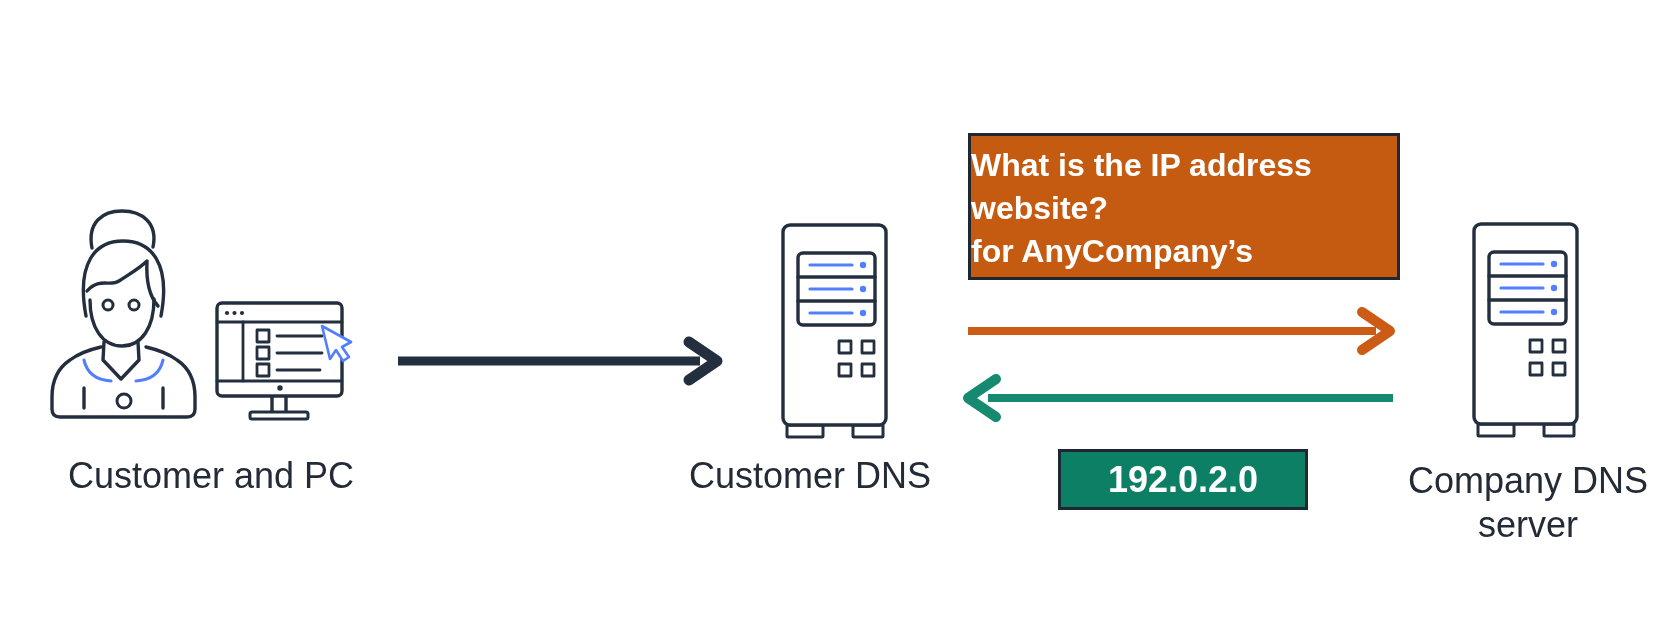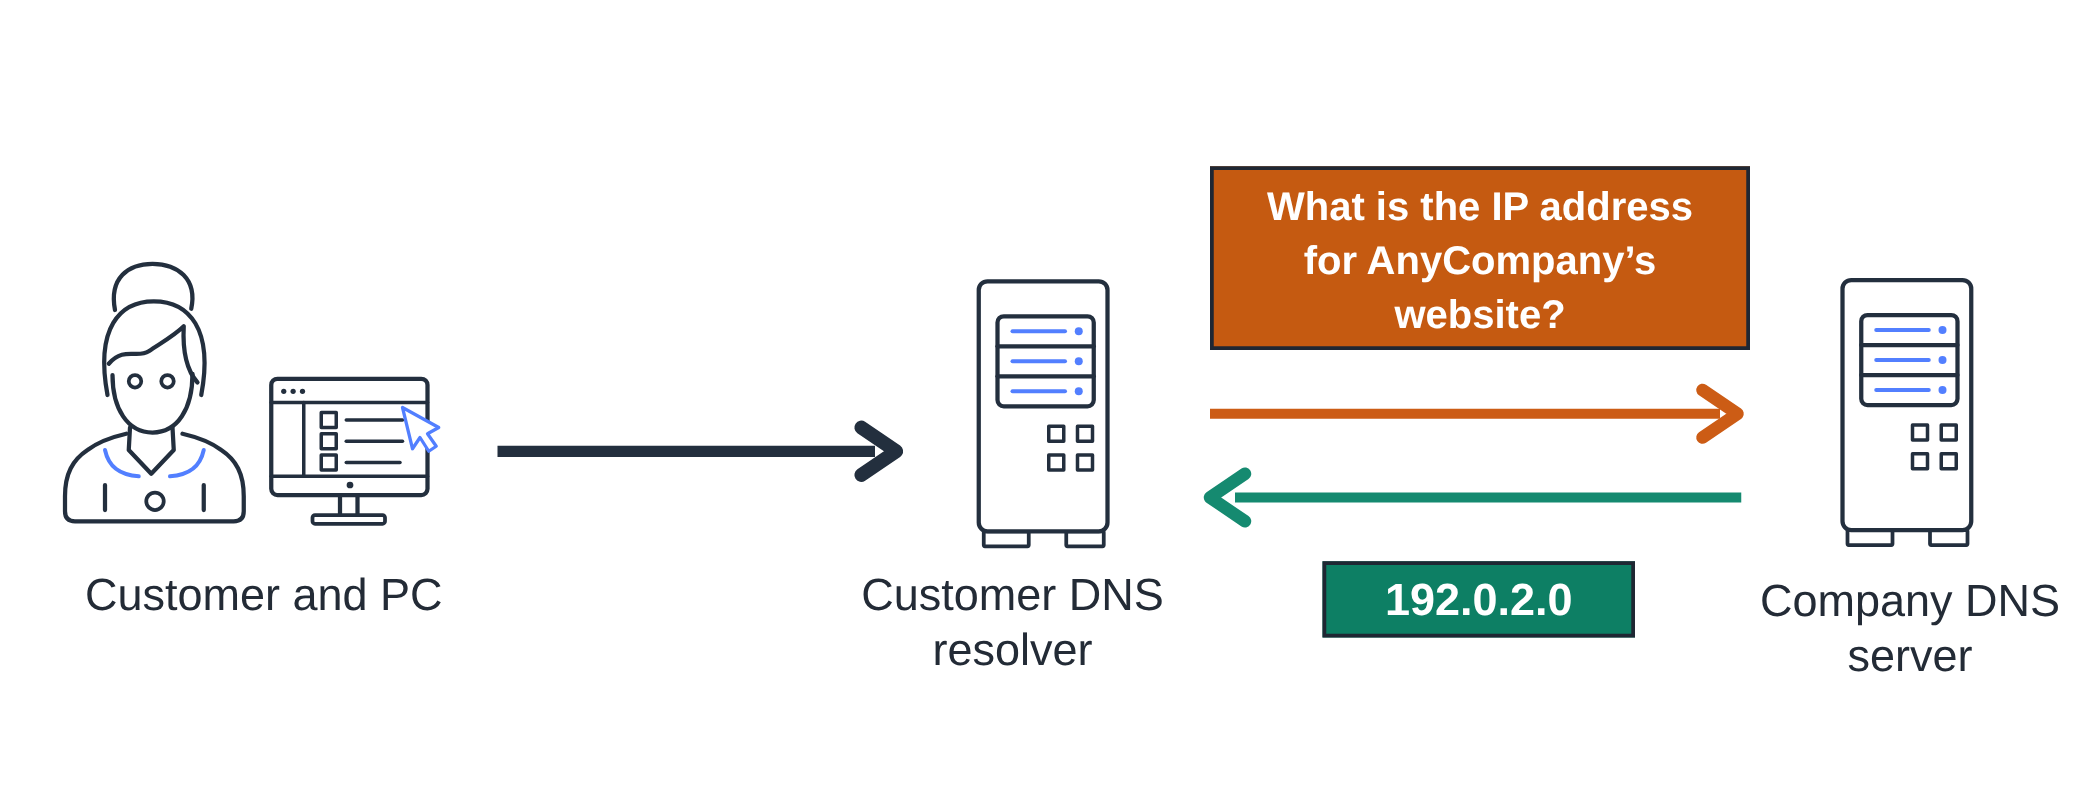--- a/index.html
+++ b/index.html
@@ -30,21 +30,21 @@
   
   .node-label{
     position:absolute;width:500px;text-align:center;
     color:#232B36;font-size:36px;line-height:44px;letter-spacing:0;
   }
 
   
   .question-box{
     position:absolute;left:968px;top:133px;width:432px;height:147px;
     box-sizing:border-box;border:3px solid #1F2733;background:#C55A11;
-    display:flex;flex-direction:column;align-items:center;justify-content:center;
+    display:flex;flex-direction:column;align-items:flex-start;justify-content:center;
     color:#FFFFFF;font-weight:bold;font-size:32px;line-height:43px;padding-top:4px;
   }
   .answer-box{
     position:absolute;left:1058px;top:449px;width:250px;height:61px;
     box-sizing:border-box;border:3px solid #1F2733;background:#0D7F64;
     display:flex;align-items:center;justify-content:center;
     color:#FFFFFF;font-weight:bold;font-size:36px;
   }
 </style>
 </head>
@@ -130,31 +130,30 @@
 
     <use href="#server-def" x="1474" y="224"></use>
   </svg>
 
   <div class="node-label" style="left:-39px;top:454px;">
     <span>Customer and PC</span>
   </div>
 
   <div class="node-label" style="left:560px;top:454px;">
     <div>Customer DNS</div>
-    <div>resolver</div>
   </div>
 
   <div class="node-label" style="left:1278px;top:459px;">
     <div>Company DNS</div>
     <div>server</div>
   </div>
 
   <div class="question-box">
     <div>What is the IP address</div>
+    <div>website?</div>
     <div>for AnyCompany’s</div>
-    <div>website?</div>
   </div>
 
   <div class="answer-box">
     <span>192.0.2.0</span>
   </div>
 
 </div>
 
 </body></html>

